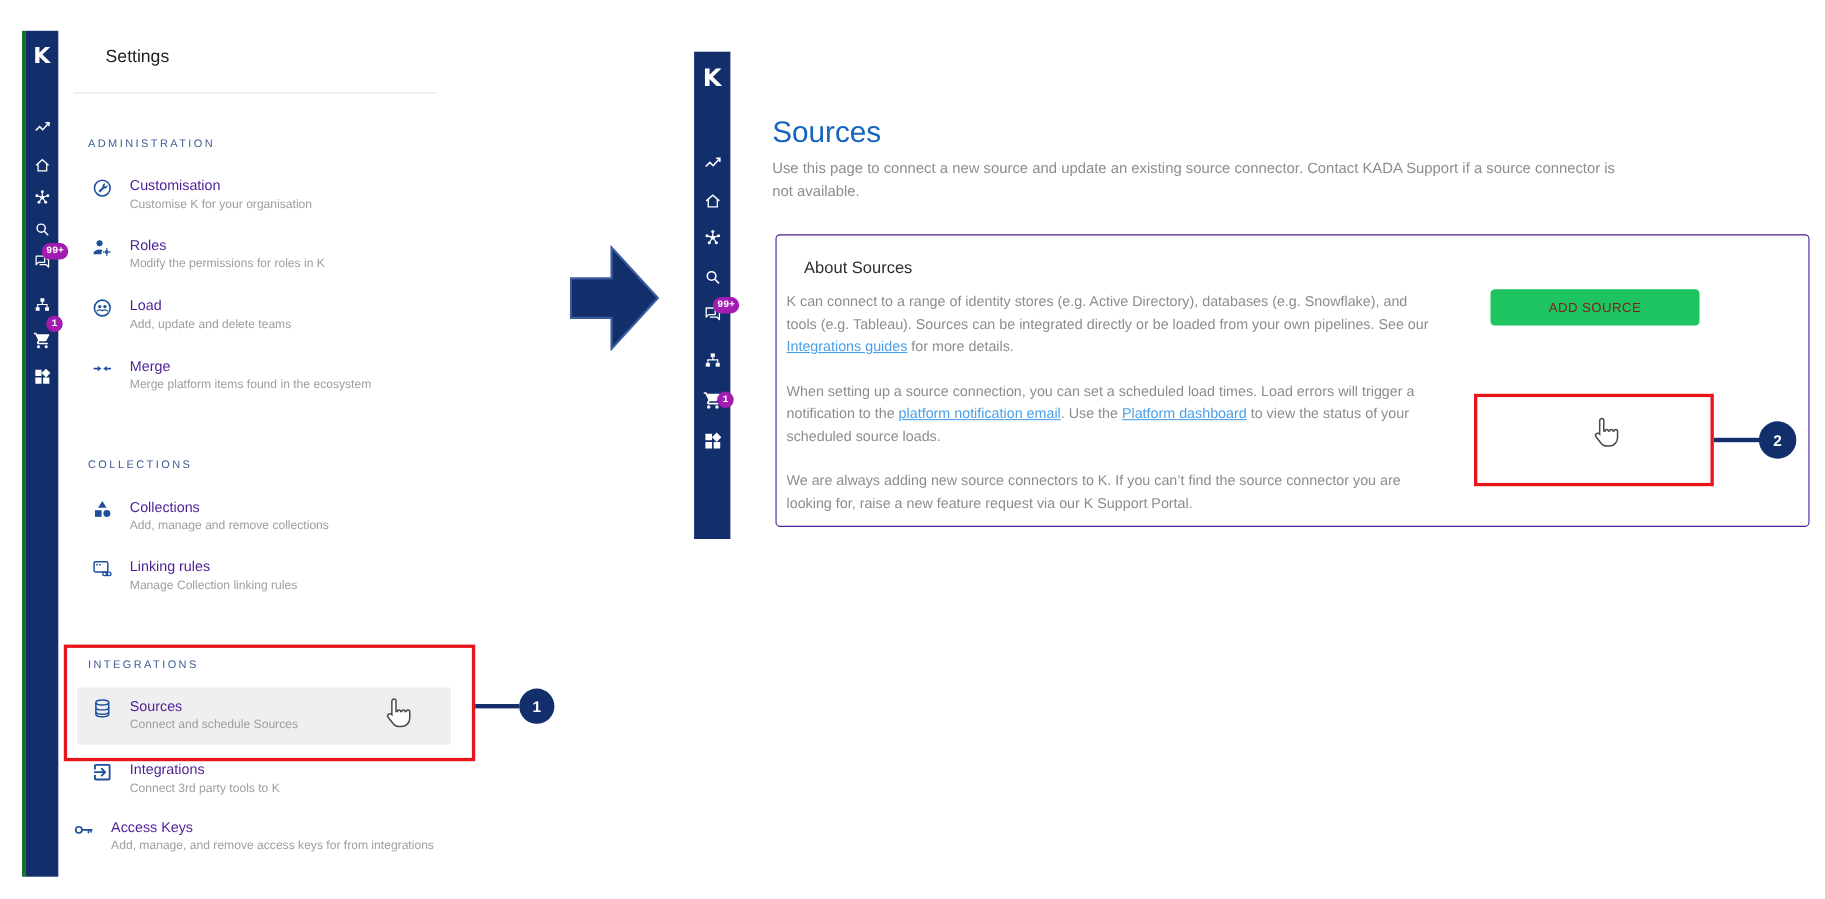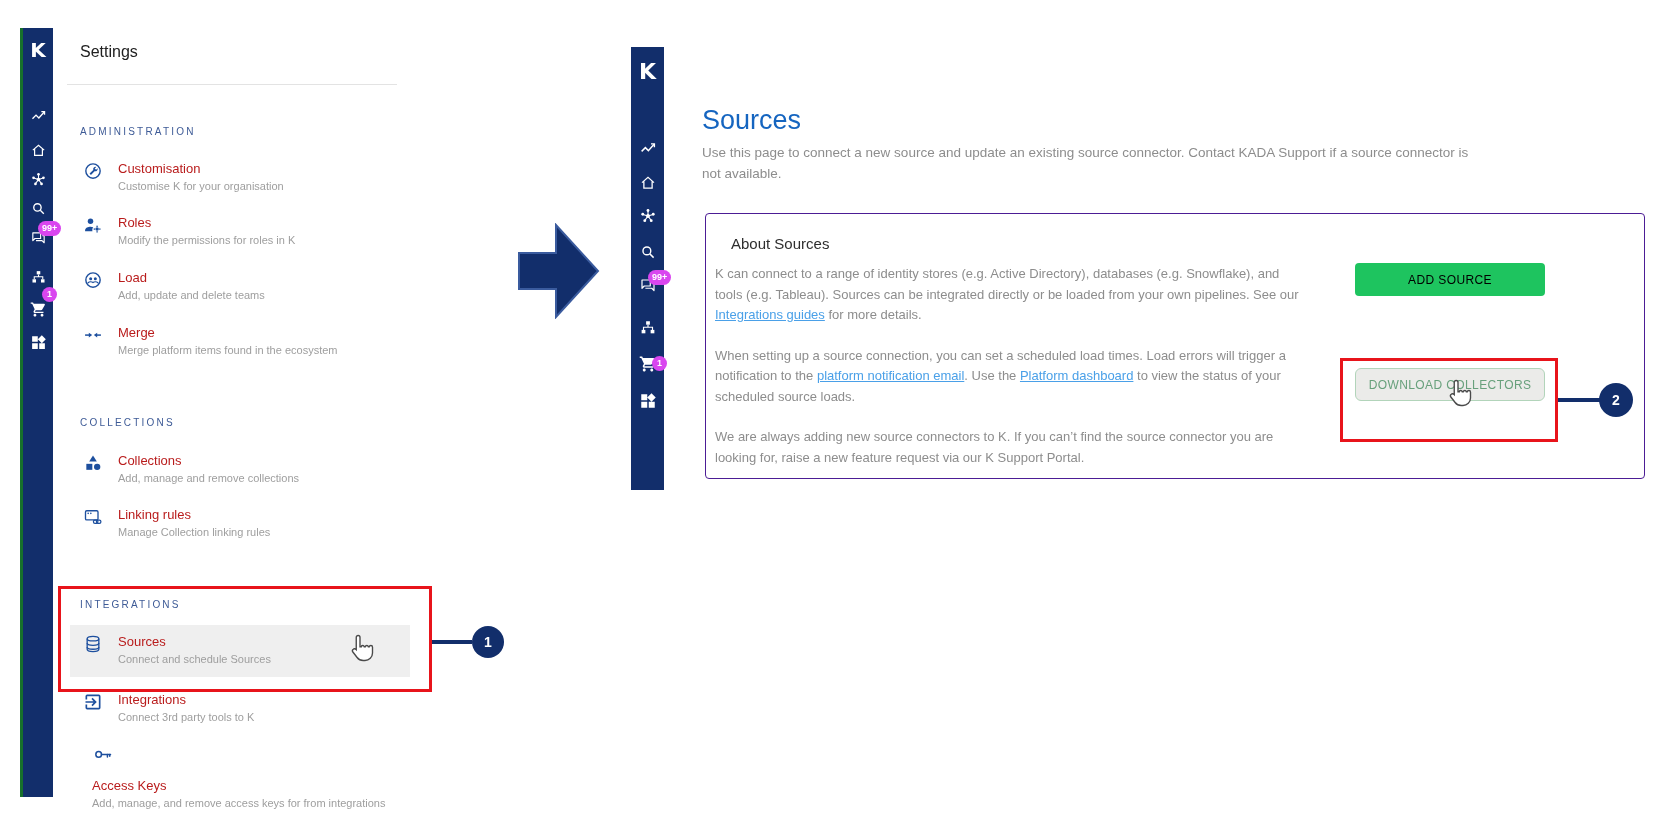--- a/index.html
+++ b/index.html
@@ -6,52 +6,52 @@
   .canvas{position:relative;width:1659px;height:817px;background:#fff;overflow:hidden;}
   .abs{position:absolute;}
 
   
   .green-strip{background:#17702c;}
   .rail{background:#122e6b;}
   .k-logo{color:#fff;font-weight:800;font-size:20px;font-family:"DejaVu Sans",sans-serif;
           display:flex;align-items:center;justify-content:center;}
   .rail-icon{display:flex;align-items:center;justify-content:center;width:100%;}
   .rail-icon svg{display:block;}
-  .badge{position:absolute;background:#d946ef;color:#fff;font-weight:700;border-radius:9px;
-         display:flex;align-items:center;justify-content:center;line-height:1;}
+  .badge{position:absolute;background:#a21caf;color:#fff;font-weight:700;border-radius:9px;
+         display:flex;align-items:center;justify-content:center;line-height:1;font-family:Liberation Mono, monospace;}
   .badge-pill{font-size:9px;height:15px;padding:0 4px;}
   .badge-dot{font-size:9px;width:15px;height:15px;border-radius:50%;}
 
   
   .page-title{font-size:16px;color:#212121;}
   .divider{background:#e3e3e3;height:1px;}
   .sec-label{font-size:10px;font-weight:400;letter-spacing:2.2px;color:#3d5a96;}
   .item{display:flex;gap:14px;align-items:flex-start;cursor:pointer;}
   .item-icon{width:22px;display:flex;justify-content:center;}
-  .item-title{font-size:13px;color:#b91c1c;line-height:16px;}
+  .item-title{font-size:13px;color:#4c1d95;line-height:16px;}
   .item-sub{font-size:11px;color:#9e9e9e;line-height:14px;margin-top:2px;white-space:nowrap;}
   .row-highlight{background:#efefef;}
 
   
   .red-box{border:3px solid #e8141b;box-sizing:border-box;}
   .conn{background:#122e6b;height:4px;}
   .callout{background:#122e6b;border-radius:50%;color:#fff;font-weight:700;font-size:14px;
            display:flex;align-items:center;justify-content:center;}
   .big-arrow svg{display:block;}
 
   
   .h1{font-size:27px;color:#1565c0;font-weight:400;}
   .intro{font-size:13.5px;color:#8d8d8d;line-height:21px;}
   .card{background:#fff;border:1px solid #4c1d95;border-radius:4px;box-sizing:border-box;}
   .card-title{font-size:15px;color:#2e2e2e;}
   .para{font-size:13px;color:#8d8d8d;line-height:20.5px;}
   .link{color:#4aa0e8;text-decoration:underline;cursor:pointer;}
   .btn{display:flex;align-items:center;justify-content:center;font-size:12px;font-weight:500;
        letter-spacing:.4px;border-radius:4px;box-sizing:border-box;cursor:pointer;}
-  .btn-primary{background:#1ec45f;color:#000000;}
+  .btn-primary{background:#1ec45f;color:#7f1d1d;}
   .btn-outline{background:#fff;border:1px solid #bfe0c6;color:#68a07c;}
   .btn-gray{background:#ebebe9;border:1px solid #b2d4ba;color:#68a07c;border-radius:6px;}
   .cursor-hand svg{display:block;}
 </style>
 </head>
 <body>
 
 <div class="canvas">
 
   <div class="abs green-strip" style="left:20px;top:28px;width:3px;height:769px;"></div>
@@ -113,21 +113,21 @@
     </div>
     <div class="abs rail-icon" style="top:306px;">
       <svg width="17" height="17" viewBox="0 0 24 24">
           <path d="M13 13v8h8v-8h-8zM3 21h8v-8H3v8zM3 3v8h8V3H3zm13.66-1.31L11 7.34 16.66 13l5.66-5.66-5.66-5.65z" fill="#fff"></path>
         </svg>
     </div>
   </div>
   <div class="abs badge badge-pill" style="left:38px;top:221px;">99+</div>
   <div class="abs badge badge-dot" style="left:42px;top:287px;">1</div>
 
-  <div class="abs page-title" style="left:80px;top:43px;">Settings</div>
+  <div class="abs page-title" style="left:96px;top:43px;">Settings</div>
   <div class="abs divider" style="left:67px;top:84px;width:330px;"></div>
 
   <div class="abs sec-label" style="left:80px;top:126px;">ADMINISTRATION</div>
 
   <div class="abs item" style="left:82px;top:161px;">
     <span class="item-icon">
       <svg width="20" height="20" viewBox="0 0 24 24">
           <circle cx="12" cy="12" r="8.6" fill="none" stroke="#1d4f9e" stroke-width="1.7"></circle>
           <path d="M15.9 7.1a2.9 2.9 0 00-3.6 3.6l-4.4 4.4 1.6 1.6 4.4-4.4a2.9 2.9 0 003.6-3.6l-1.8 1.8-1.6-1.6z" fill="#1d4f9e"></path>
         </svg>
@@ -251,21 +251,21 @@
           <path d="M10.1 15.6l1.4 1.4 5-5-5-5-1.4 1.4 2.6 2.6H3v2h9.7z" fill="#1d4f9e"></path>
           <path d="M19 3H5a2 2 0 00-2 2v4h2V5h14v14H5v-4H3v4a2 2 0 002 2h14a2 2 0 002-2V5a2 2 0 00-2-2z" fill="#1d4f9e"></path>
         </svg>
     </span>
     <div>
         <div class="item-title">Integrations</div>
          <div class="item-sub">Connect 3rd party tools to K</div>
       </div>
   </div>
 
-  <div class="abs item" style="left:92px;top:744px;flex-direction:column;">
+  <div class="abs item" style="left:65px;top:744px;">
     <span class="item-icon">
       <svg width="20" height="20" viewBox="0 0 24 24">
           <g fill="none" stroke="#1d4f9e" stroke-width="1.8" stroke-linecap="round">
             <circle cx="6.8" cy="12.5" r="3.4"></circle>
             <path d="M10.2 12.5H21"></path>
             <path d="M17.3 12.5v3.1M20.1 12.5v2.3"></path>
           </g>
         </svg>
     </span>
     <div>
@@ -361,21 +361,20 @@
     <div class="abs card-title" style="left:25px;top:21px;">About Sources</div>
 
     <div class="abs" style="left:9px;top:50px;width:590px;">
       <p class="para" style="margin:0 0 20px 0;"><span>K can connect to a range of identity stores (e.g. Active Directory), databases (e.g. Snowflake), and tools (e.g. Tableau). Sources can be integrated directly or be loaded from your own pipelines. See our </span><a class="link">Integrations guides</a><span> for more details.</span></p>
       <p class="para" style="margin:0 0 20px 0;"><span>When setting up a source connection, you can set a scheduled load times. Load errors will trigger a notification to the </span><a class="link">platform notification email</a><span>. Use the </span><a class="link">Platform dashboard</a><span> to view the status of your scheduled source loads.</span></p>
       <p class="para" style="margin:0;">We are always adding new source connectors to K. If you can’t find the source connector you are looking for, raise a new feature request via our K Support Portal.</p>
     </div>
   </div>
 
   <div class="abs btn btn-primary" style="left:1355px;top:263px;width:190px;height:33px;">ADD SOURCE</div>
-  <div class="abs btn btn-gray" style="left:1355px;top:368px;width:190px;height:33px;">DOWNLOAD COLLECTORS</div>
 
   <div class="abs red-box" style="left:1340px;top:358px;width:218px;height:84px;"></div>
   <div class="abs conn" style="left:1558px;top:398px;width:42px;"></div>
   <div class="abs callout" style="left:1599px;top:383px;width:34px;height:34px;">2</div>
   <div class="abs cursor-hand" style="left:1443px;top:378px;">
     <svg width="30" height="30" viewBox="0 0 24 24">
         <path d="M9 3.5C9 2.7 9.7 2 10.5 2S12 2.7 12 3.5V11h1c0-.6.6-1 1.2-1s1.1.4 1.2 1h.8c.1-.6.7-1 1.3-1s1.1.4 1.2 1h.7c.1-.6.7-1 1.3-1 .7 0 1.3.6 1.3 1.3V16c0 3.3-2.7 6-6 6h-1.5c-1.9 0-3.7-.9-4.8-2.4l-3.4-4.4c-.5-.7-.4-1.7.3-2.2.7-.6 1.7-.5 2.3.2l.1.1V3.5z" fill="#fff" stroke="#4a4a4a" stroke-width="1.1"></path>
       </svg>
   </div>
 

